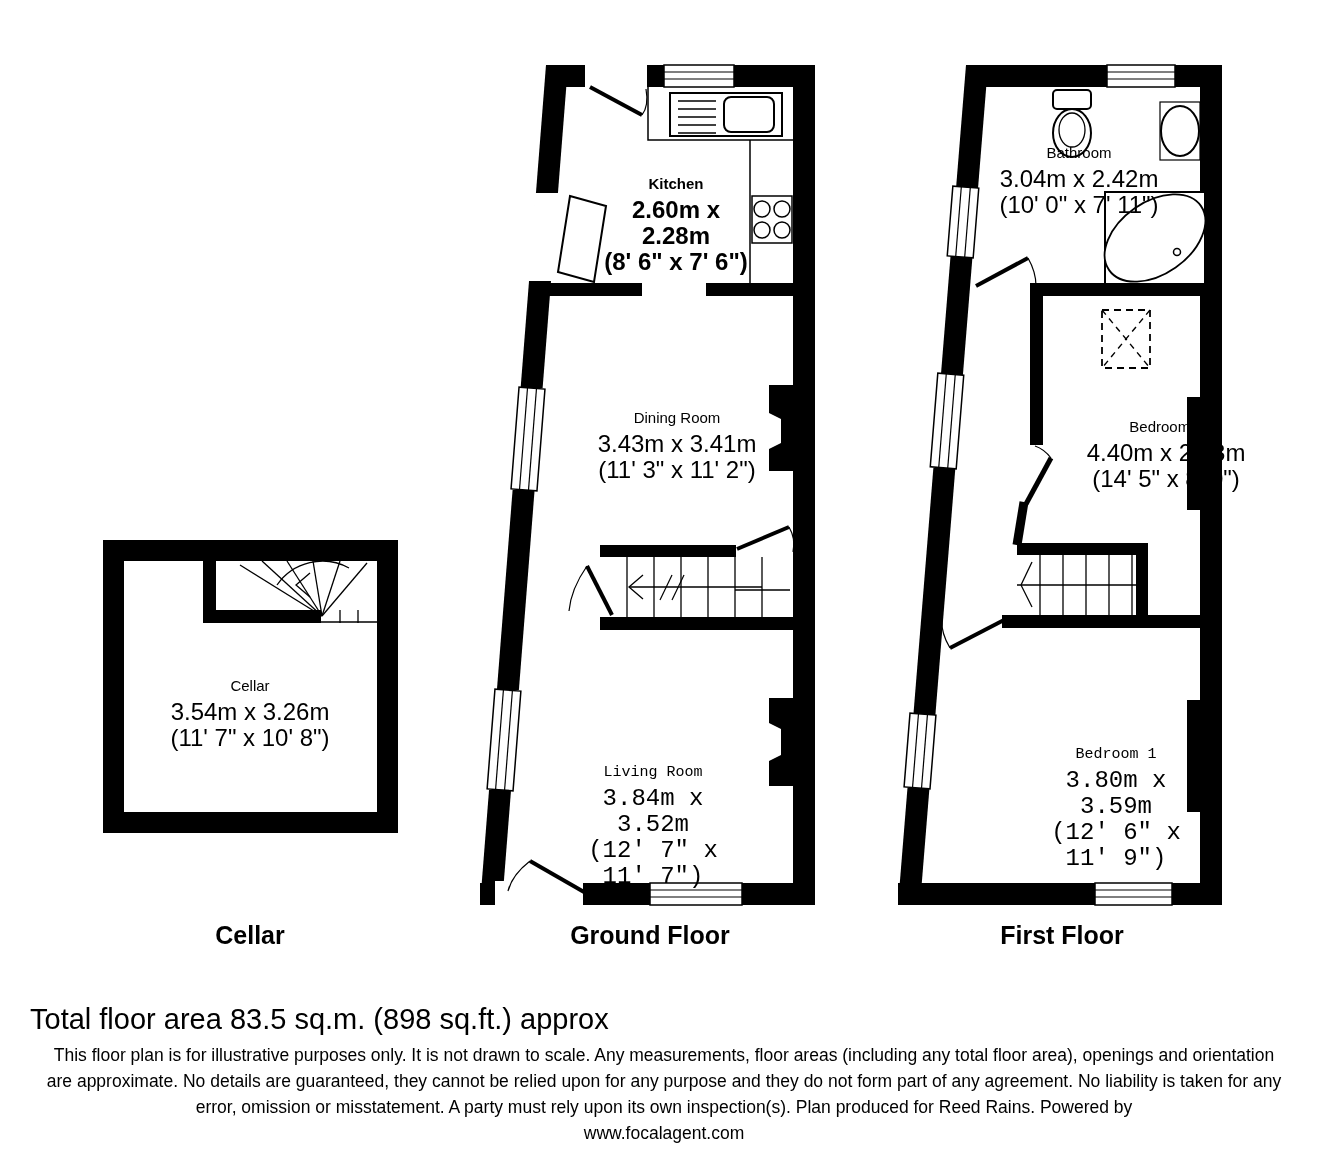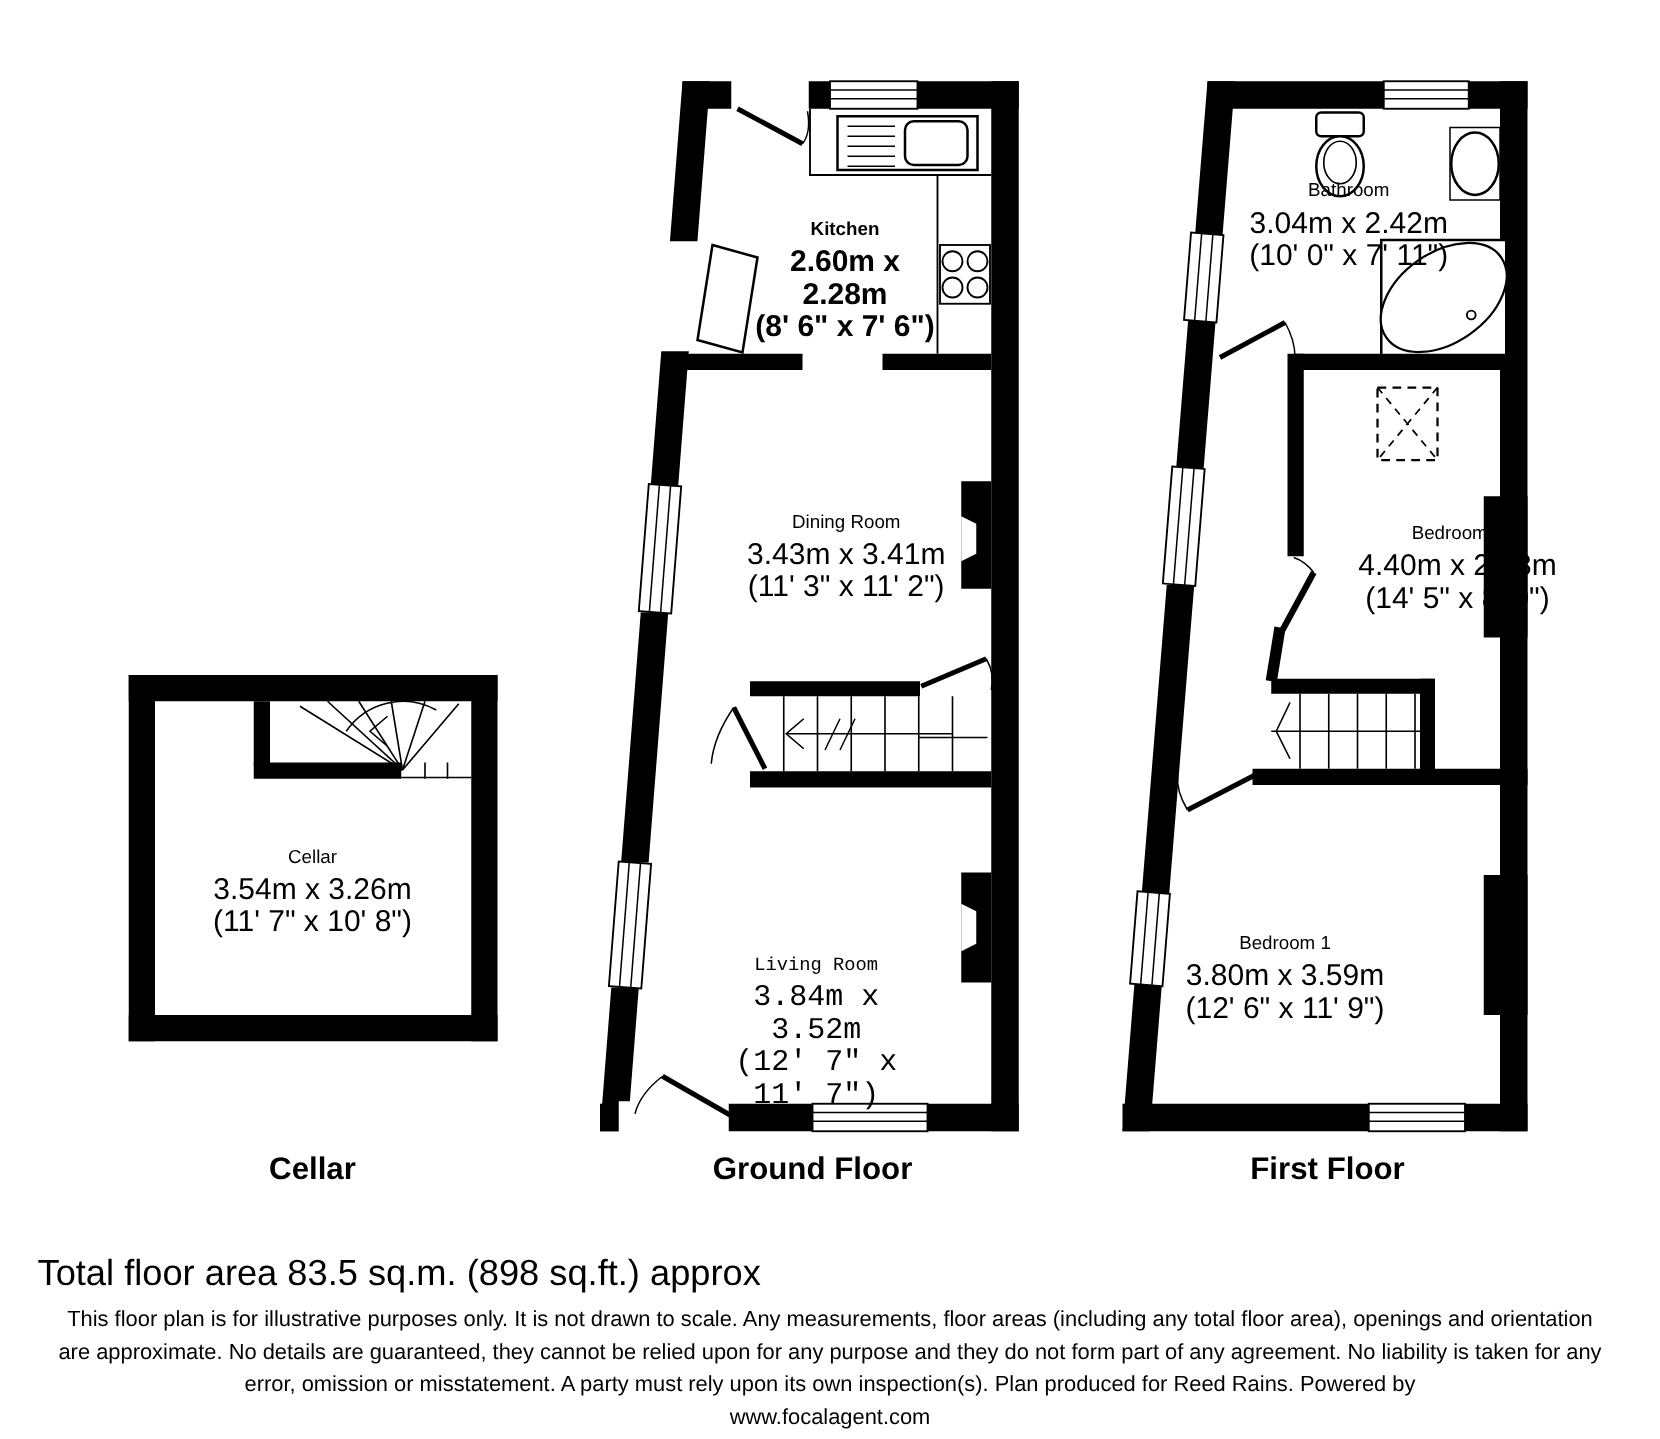--- a/index.html
+++ b/index.html
@@ -276,21 +276,21 @@
     <div class="room-dim">3.04m x 2.42m</div>
     <div class="room-dim">(10' 0" x 7' 11")</div>
   </div>
 
   <div class="room-label" style="left:1086px;top:390px;width:160px;margin-top:24px;">
     <div class="room-name">Bedroom 2</div>
     <div class="room-dim">4.40m x 2.43m</div>
     <div class="room-dim">(14' 5" x 8' 0")</div>
   </div>
 
-  <div class="room-label" style="left:948px;top:742px;width:160px;">
+  <div class="room-label" style="left:1036px;top:742px;width:160px;font-family:Liberation Mono, monospace;">
     <div class="room-name">Bedroom 1</div>
     <div class="room-dim">3.80m x 3.59m</div>
     <div class="room-dim">(12' 6" x 11' 9")</div>
   </div>
 
   <div class="floor-label" style="left:140px;">Cellar</div>
   <div class="floor-label" style="left:540px;">Ground Floor</div>
   <div class="floor-label" style="left:952px;">First Floor</div>
 
   <div class="total-area">Total floor area 83.5 sq.m. (898 sq.ft.) approx</div>

